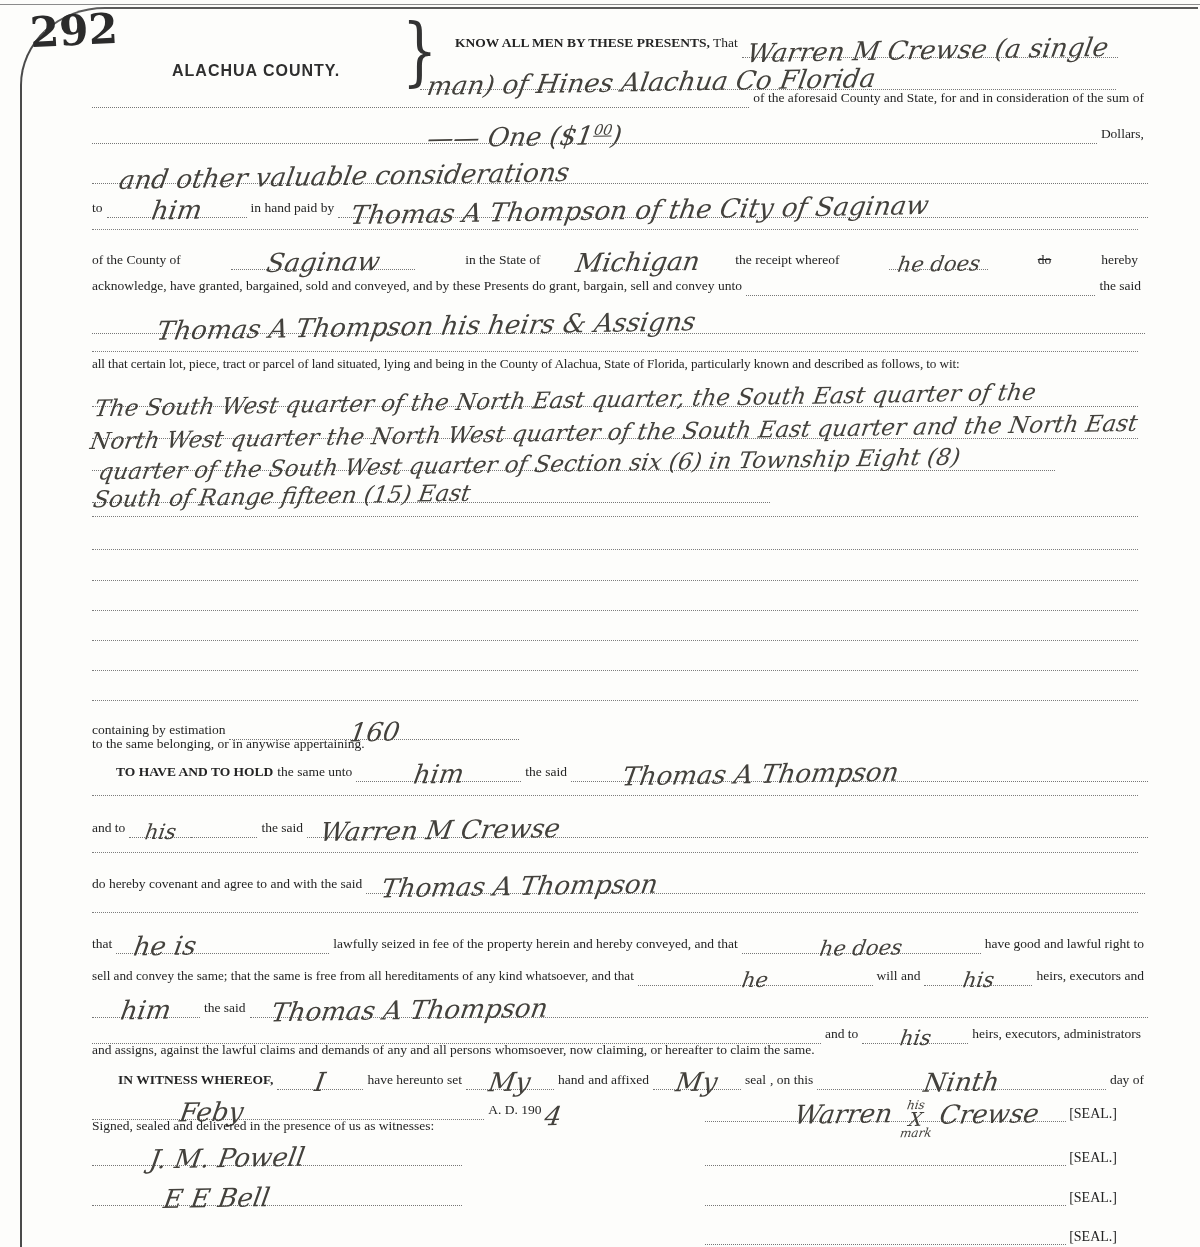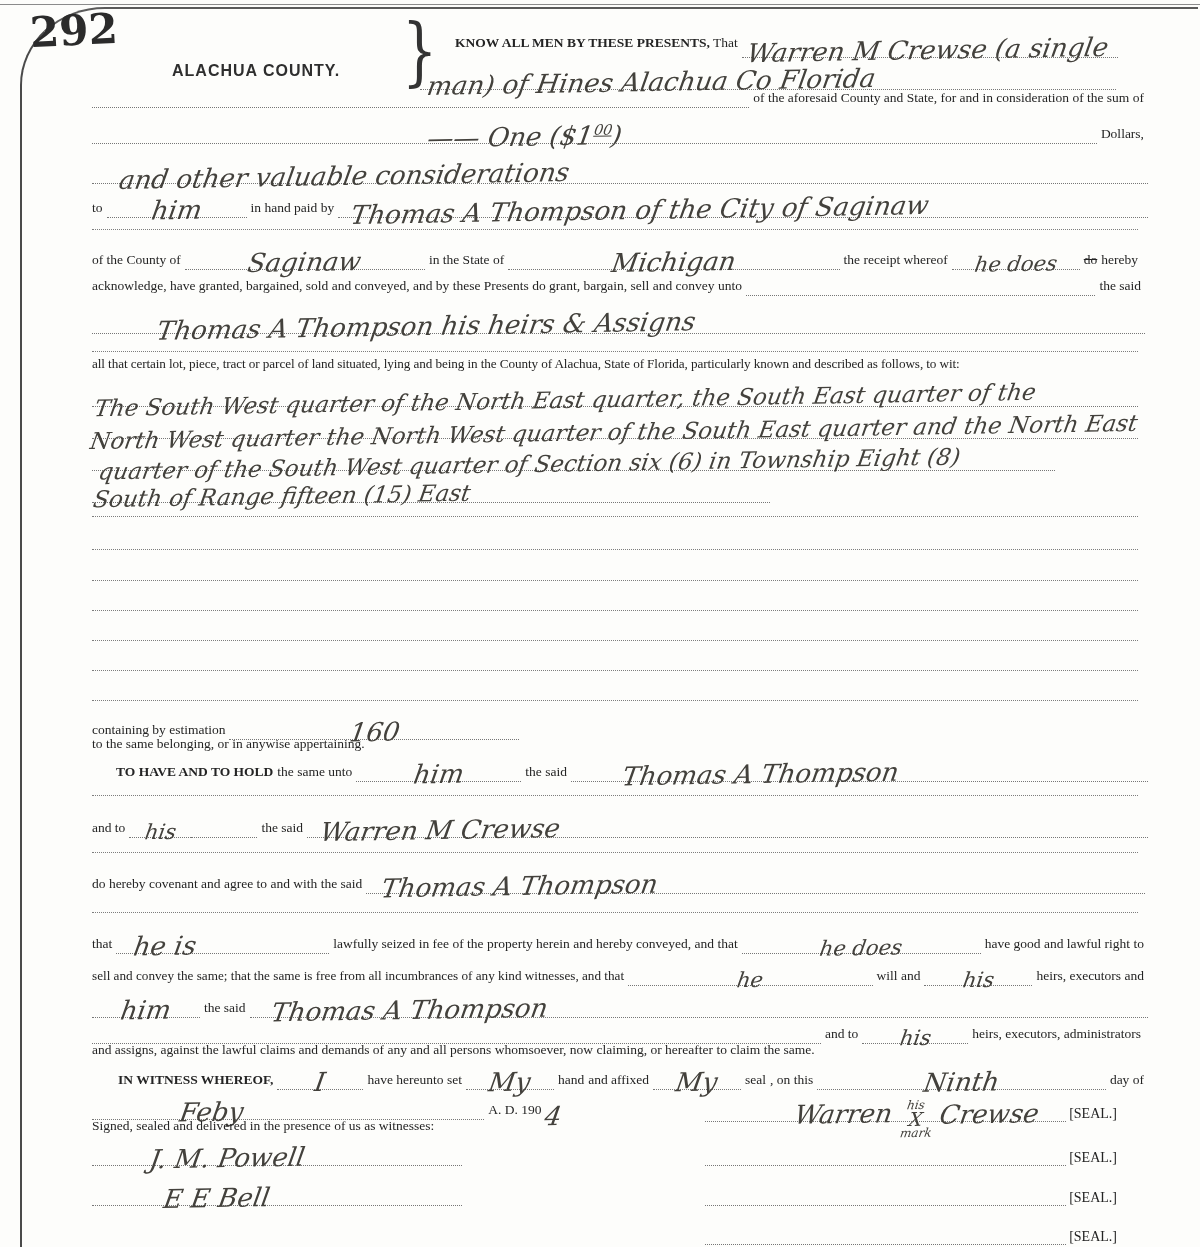--- a/index.html
+++ b/index.html
@@ -94,21 +94,21 @@
       <span class="hw hw-lg">him</span>
     </span>
     <span class="p pl">in hand paid by</span>
     <span class="fill grow left" style="padding-left:14px;">
       <span class="hw hw-lg">Thomas A Thompson of the City of Saginaw</span>
     </span>
   </div>
 
   <div class="bline" style="top:229px;"></div>
 
-  <div class="row" style="left:92px;right:58px;top:240px;height:30px;">
+  <div class="row" style="left:92px;right:58px;top:240px;height:30px;gap:46px;">
     <span class="p">of the County of</span>
     <span class="fill" style="width:240px;">
       <span class="hw hw-lg">Saginaw</span>
     </span>
     <span class="p pl">in the State of</span>
     <span class="fill grow">
       <span class="hw hw-lg">Michigan</span>
     </span>
     <span class="p pl">the receipt whereof</span>
     <span class="fill" style="width:128px;">
@@ -217,21 +217,21 @@
       <span class="hw hw-lg">he is</span>
     </span>
     <span class="p pl">lawfully seized in fee of the property herein and hereby conveyed, and that</span>
     <span class="fill grow">
       <span class="hw hw-md">he does</span>
     </span>
     <span class="p pl">have good and lawful right to</span>
   </div>
 
   <div class="row" style="left:92px;right:52px;top:954px;height:32px;">
-    <span class="p" style="font-size:13.2px;">sell and convey the same; that the same is free from all incumbrances of any kind witnesses, and that</span>
+    <span class="p" style="font-size:13.2px;">sell and convey the same; that the same is free from all hereditaments of any kind whatsoever, and that</span>
     <span class="fill grow">
       <span class="hw hw-md">he</span>
     </span>
     <span class="p pl">will and</span>
     <span class="fill" style="width:108px;">
       <span class="hw hw-md">his</span>
     </span>
     <span class="p pl">heirs, executors and</span>
   </div>
 

